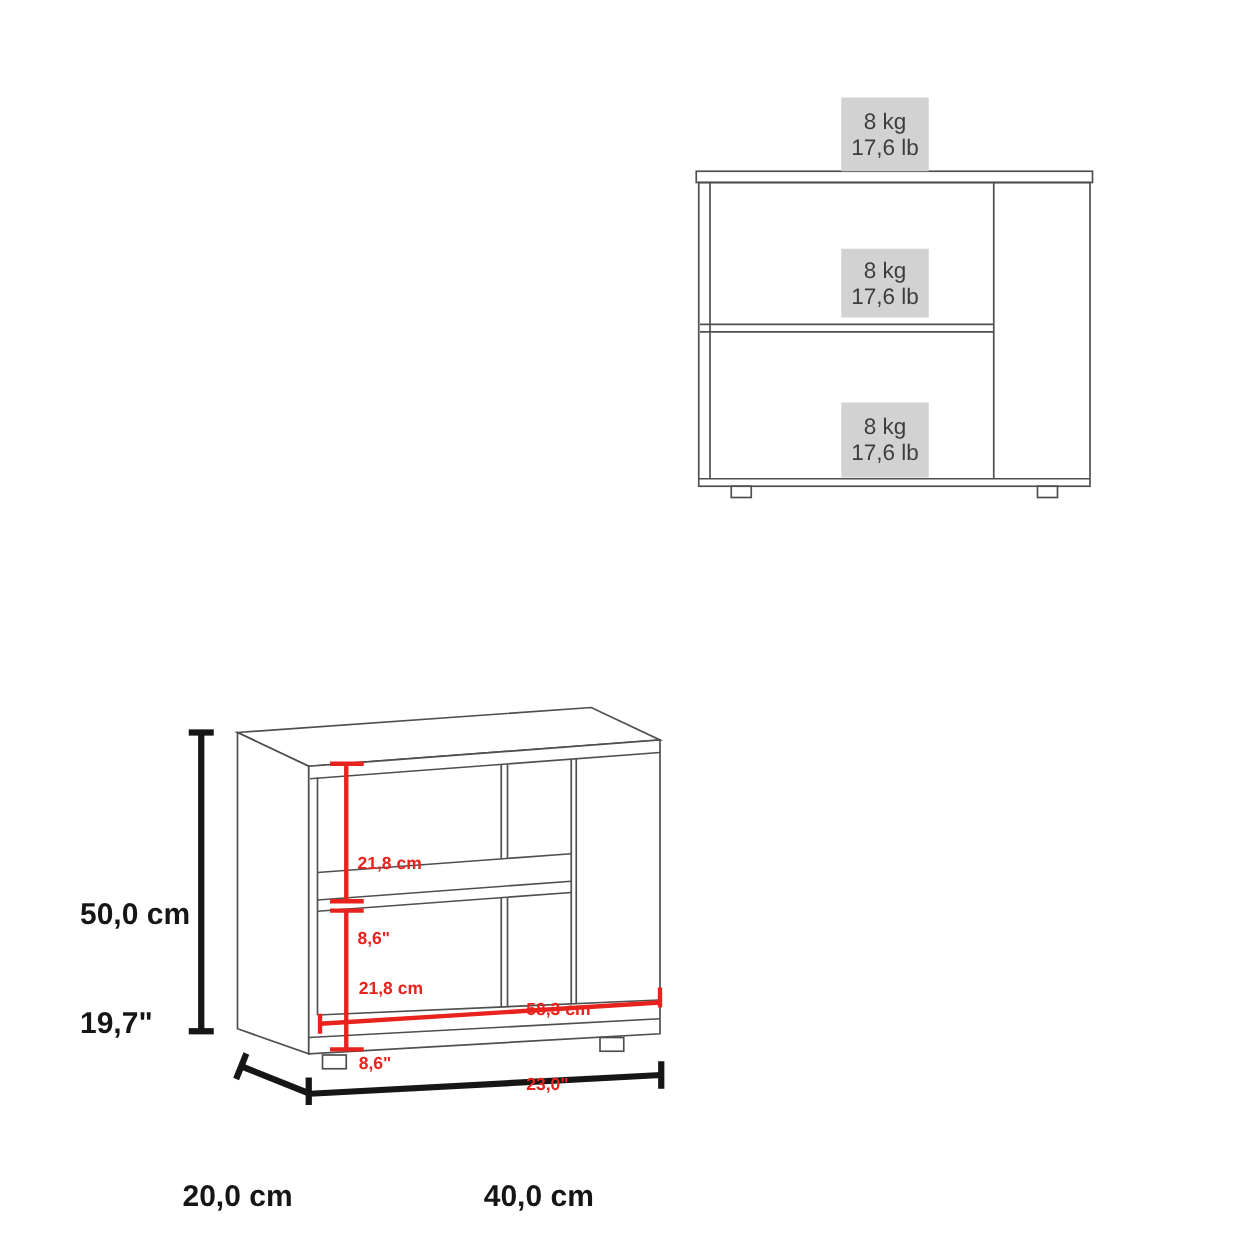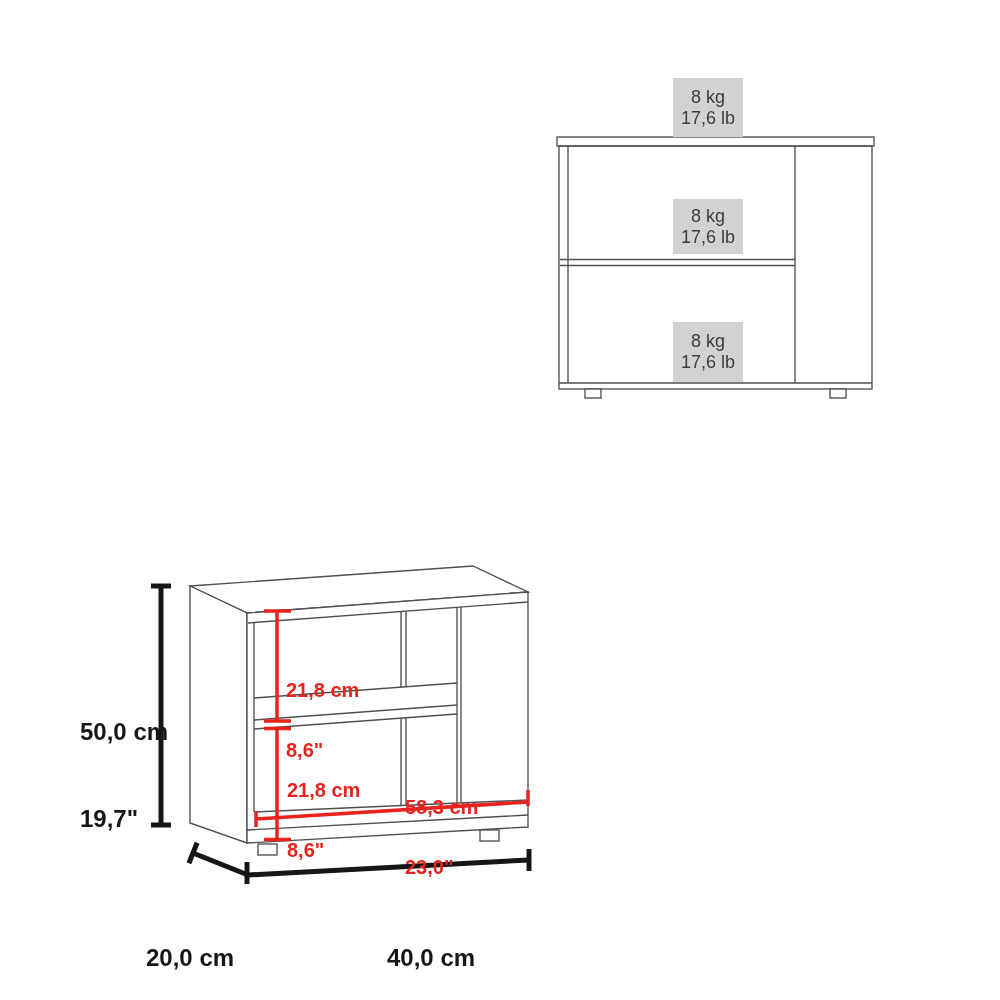--- a/index.html
+++ b/index.html
@@ -20,21 +20,21 @@
   .lnf{stroke:var(--gray);stroke-width:1.35;fill:#ffffff;}
   .dim{stroke:var(--black);stroke-width:5;fill:none;}
   .redln{stroke:var(--red);stroke-width:3.5;fill:none;}
   .label{position:absolute;white-space:pre;}
   .wbox{
     position:absolute;background:var(--box-fill);color:var(--text-dark);
     display:flex;flex-direction:column;align-items:center;justify-content:center;
     font-size:18px;line-height:21px;font-weight:400;text-align:center;
   }
   .dim-black{font-size:24px;line-height:29px;font-weight:700;color:var(--black);}
-  .dim-red{font-size:20px;line-height:20px;font-weight:700;color:var(--red);}
+  .dim-red{font-size:14px;line-height:20px;font-weight:700;color:var(--red);}
 </style>
 </head>
 <body>
 
 <div class="canvas">
 
   <svg class="linework" width="1000" height="1000" viewBox="0 0 1000 1000">
 
     <g>
 
@@ -123,39 +123,39 @@
   </div>
   <div class="wbox" style="left:673px;top:199px;width:70px;height:55px">
     <span>8 kg</span>
     <span>17,6 lb</span>
   </div>
   <div class="wbox" style="left:673px;top:322px;width:70px;height:60px">
     <span>8 kg</span>
     <span>17,6 lb</span>
   </div>
 
-  <div class="label dim-black" style="left:80px;top:659px">
+  <div class="label dim-black" style="left:64px;top:659px">
     <div>50,0 cm</div>
     <div>19,7"</div>
   </div>
   <div class="label dim-black" style="left:146px;top:885px">
     <div>20,0 cm</div>
     
   </div>
   <div class="label dim-black" style="left:387px;top:885px">
     <div>40,0 cm</div>
     
   </div>
 
   <div class="label dim-red" style="left:286px;top:640px">
     <div>21,8 cm</div>
     <div>8,6"</div>
   </div>
   <div class="label dim-red" style="left:287px;top:740px">
     <div>21,8 cm</div>
     <div>8,6"</div>
   </div>
-  <div class="label dim-red" style="left:405px;top:757px">
+  <div class="label dim-red" style="left:421px;top:757px">
     <div>58,3 cm</div>
     <div>23,0"</div>
   </div>
 
 </div>
 
 </body></html>

